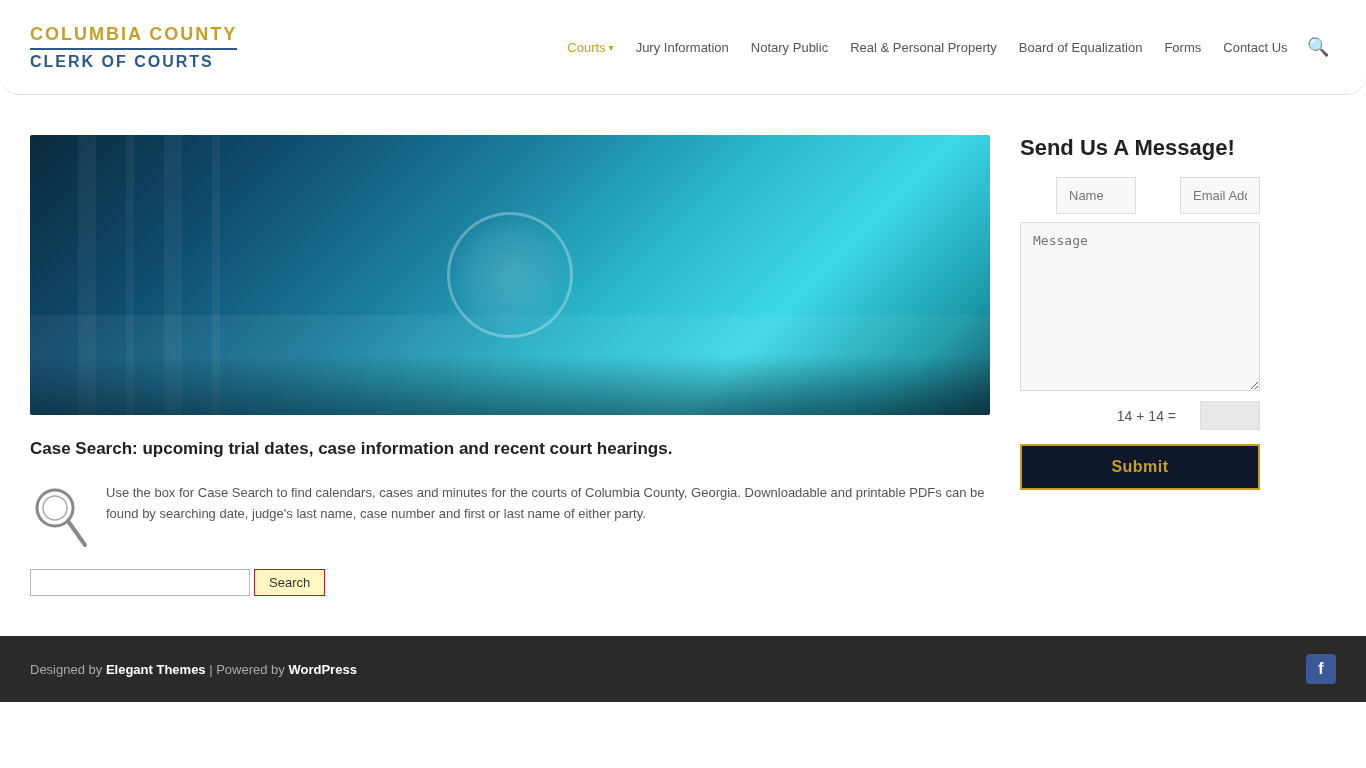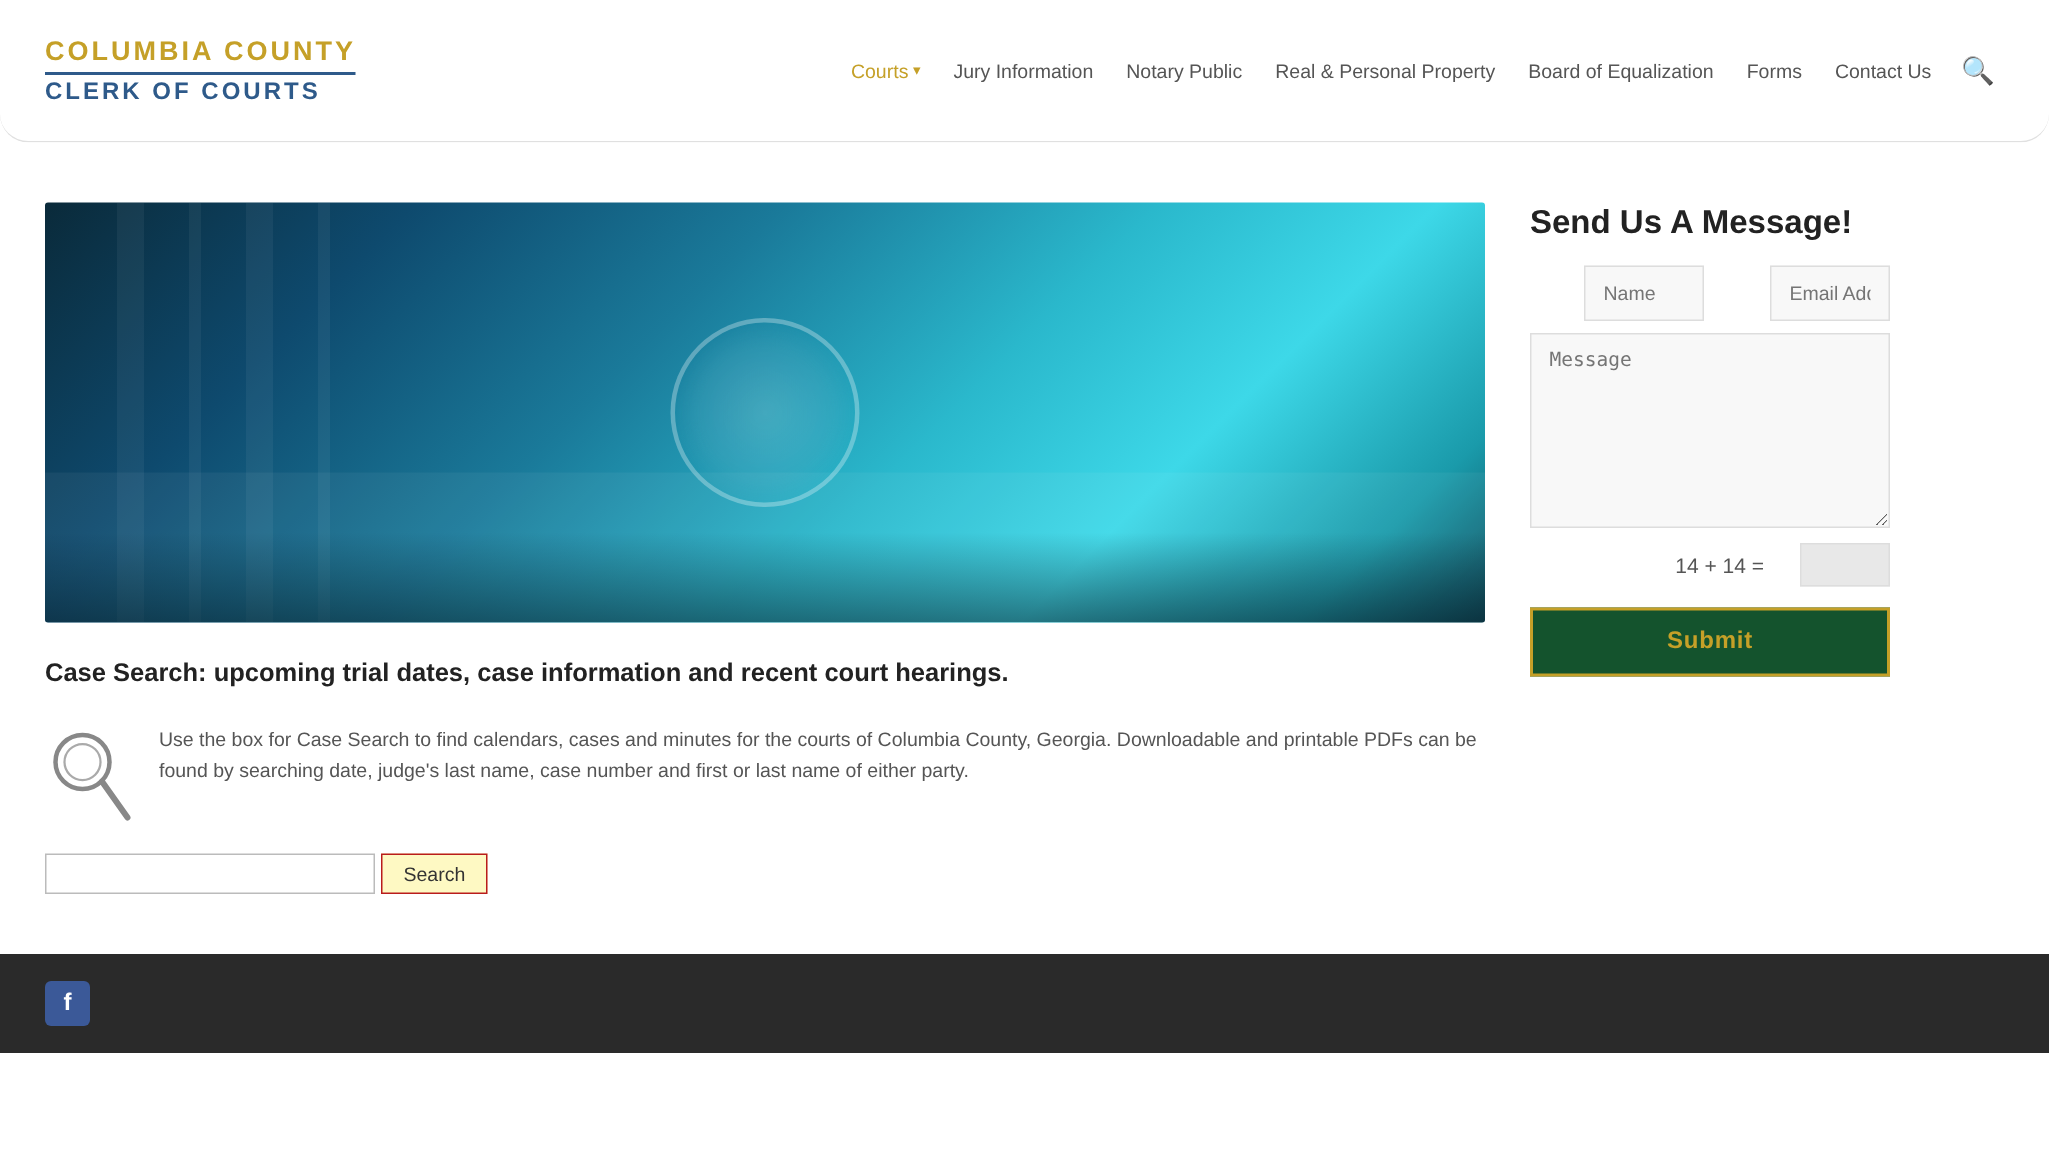--- a/index.html
+++ b/index.html
@@ -204,21 +204,21 @@
       min-width: 0;
       margin-left: 36px;
     }
     .form-textarea {
       border: 1px solid #ddd;
       background: #f8f8f8;
       padding: 10px 12px;
       font-size: 13px;
       color: #999;
       width: 100%;
-      height: 130px;
+      height: 169px;
       resize: vertical;
       display: block;
       margin-bottom: 10px;
     }
     .captcha-row {
       display: flex;
       align-items: center;
       justify-content: flex-end;
       gap: 24px;
       margin-bottom: 14px;
@@ -230,21 +230,21 @@
     .captcha-input {
       width: 60px;
       border: 1px solid #ddd;
       background: #e8e8e8;
       padding: 6px 8px;
       font-size: 13px;
     }
     .submit-btn {
       display: block;
       width: 100%;
-      background: #14532d;
+      background: #0f172a;
       border: 2px solid #c5a028;
       color: #c5a028;
       font-size: 16px;
       font-weight: 600;
       padding: 12px 16px;
       cursor: pointer;
       text-align: center;
       letter-spacing: 0.5px;
     }
 
@@ -339,14 +339,17 @@
       <div class="captcha-row">
         <span class="captcha-text">14 + 14 =</span>
         <input type="text" class="captcha-input" style="">
       </div>
       <button type="submit" class="submit-btn">Submit</button>
     </form>
   </div>
 </div>
 
 <footer>
+  <div>
+    <span>Designed by </span><strong>Elegant Themes</strong><span> | Powered by </span><strong>WordPress</strong>
+  </div>
   <div class="footer-fb">f</div>
 </footer>
 
 </body></html>

